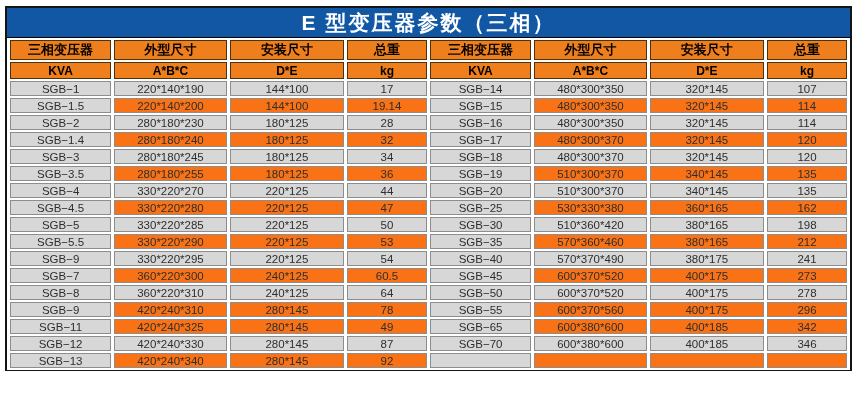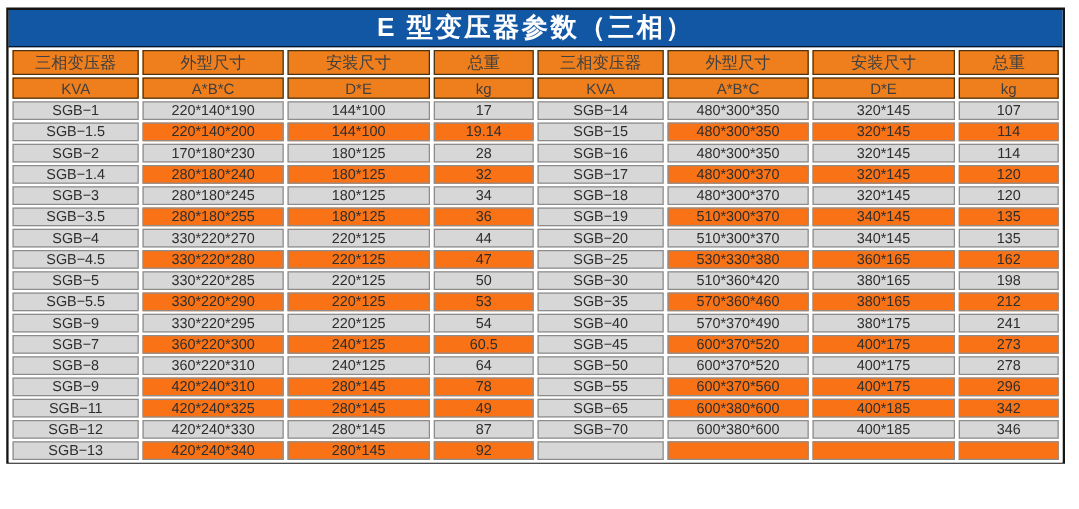--- a/index.html
+++ b/index.html
@@ -29,22 +29,22 @@
   }
   table.spec{
     width:100%;
     border-collapse:separate;
     border-spacing:3px 2px;
     table-layout:fixed;
     background:#ffffff;
   }
   table.spec th{
     background:#ef7e1c;
-    color:#404040;
-    font-weight:normal;
+    color:#000000;
+    font-weight:bold;
     border:1px solid #4a3410;
     padding:0;
     text-align:center;
     overflow:hidden;
     white-space:nowrap;
   }
   th.th-label{height:18px;font-size:13px;}
   th.th-unit{height:15px;font-size:12px;}
   table.spec td{
     border:1px solid #8d8d8d;
@@ -116,21 +116,21 @@
             <td class="white">220*140*200</td>
             <td class="white">144*100</td>
             <td class="white">19.14</td>
             <td class="gray">SGB−15</td>
             <td class="white">480*300*350</td>
             <td class="white">320*145</td>
             <td class="white">114</td>
           </tr>
           <tr>
             <td class="gray">SGB−2</td>
-            <td class="gray">170*180*230</td>
+            <td class="gray">280*180*230</td>
             <td class="gray">180*125</td>
             <td class="gray">28</td>
             <td class="gray">SGB−16</td>
             <td class="gray">480*300*350</td>
             <td class="gray">320*145</td>
             <td class="gray">114</td>
           </tr>
           <tr>
             <td class="gray">SGB−1.4</td>
             <td class="white">280*180*240</td>

